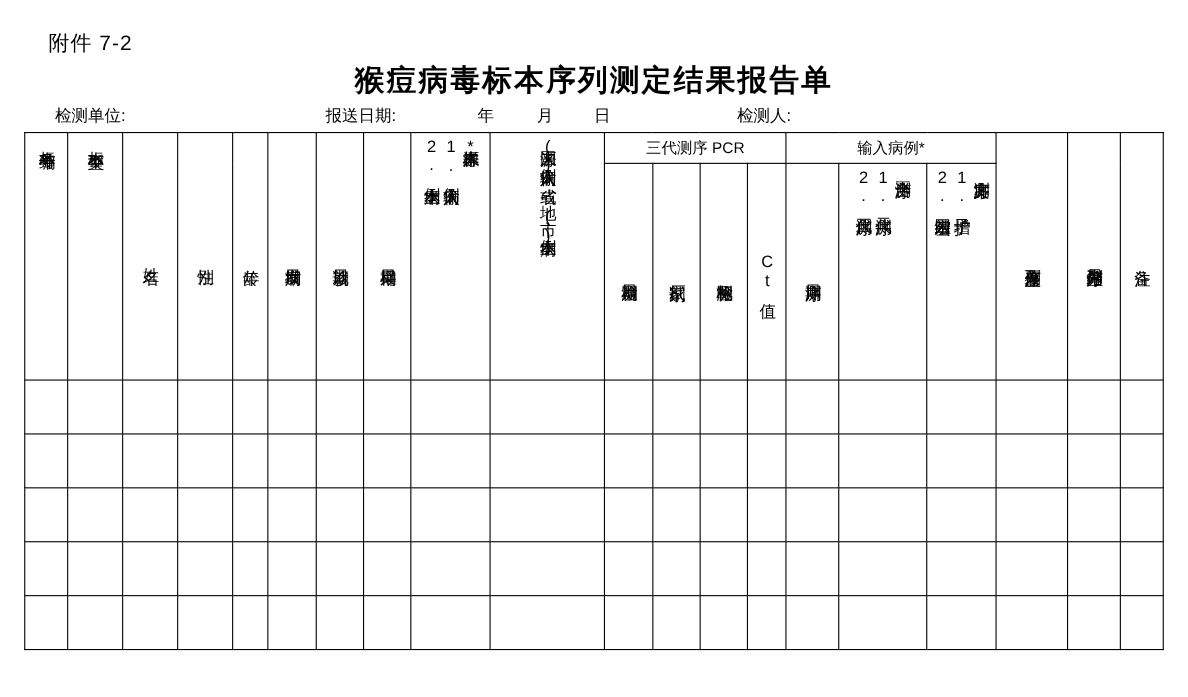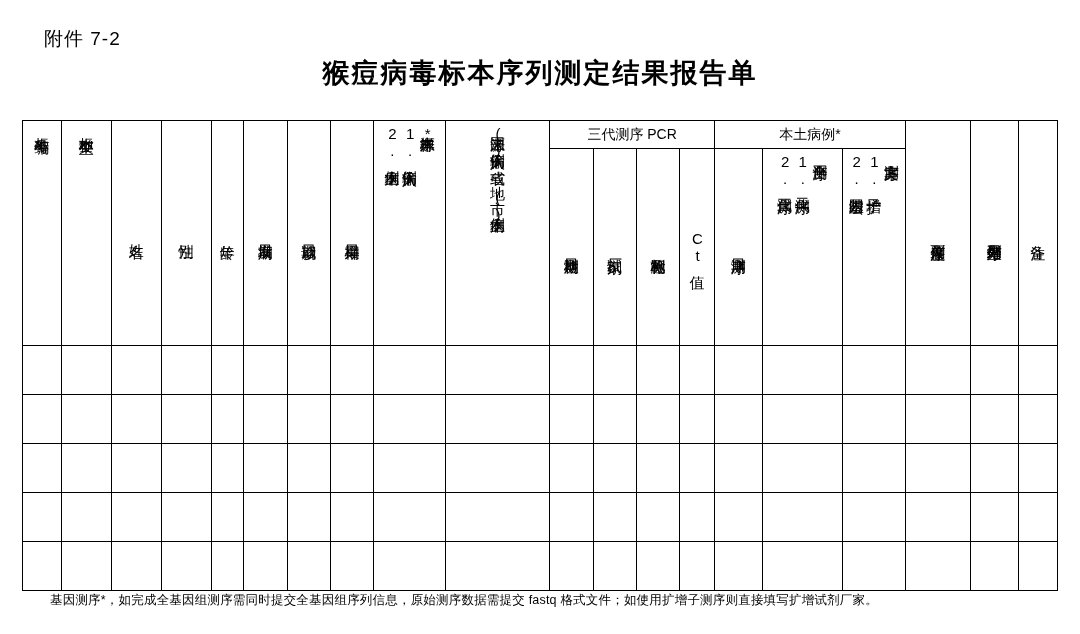--- a/index.html
+++ b/index.html
@@ -127,20 +127,28 @@
 </style>
 </head>
 <body>
 
 <div class="page">
 
   <div class="attachment-label">附件 7-2</div>
 
   <div class="doc-title">猴痘病毒标本序列测定结果报告单</div>
 
+  <div class="meta-row">
+    <span class="meta-item m-unit">检测单位:</span>
+    <span class="meta-item m-date">报送日期:</span>
+    <span class="meta-item m-y">年</span>
+    <span class="meta-item m-m">月</span>
+    <span class="meta-item m-d">日</span>
+    <span class="meta-item m-tester">检测人:</span>
+  </div>
 
   <table class="form">
     <colgroup>
       <col style="width:36px">
         <col style="width:46px">
         <col style="width:46px">
         <col style="width:46px">
       <col style="width:30px">
         <col style="width:40px">
         <col style="width:40px">
@@ -206,21 +214,21 @@
 1.输入病例
 2.本土病例</span>
             </div>
         </td>
         <td class="grp" rowspan="2">
           <div class="vwrap">
               <span class="vtext narrow">来源国(输入病例)或省、地、市(本土病例)</span>
             </div>
         </td>
         <td class="grp" colspan="4">三代测序 PCR</td>
-        <td class="grp" colspan="3">本土病例*</td>
+        <td class="grp" colspan="3">输入病例*</td>
         <td class="grp" rowspan="2">
           <div class="vwrap center">
               <span class="vtext narrow">序列覆盖度</span>
             </div>
         </td>
         <td class="grp" rowspan="2">
           <div class="vwrap center">
               <span class="vtext narrow">序列分型结果</span>
             </div>
         </td>
@@ -378,14 +386,13 @@
         <td></td>
           <td></td>
         <td></td>
           <td></td>
         <td></td>
           <td></td>
       </tr>
     </tbody>
   </table>
 
-  <div class="footnote">基因测序*，如完成全基因组测序需同时提交全基因组序列信息，原始测序数据需提交 fastq 格式文件；如使用扩增子测序则直接填写扩增试剂厂家。</div>
 </div>
 
 </body></html>

